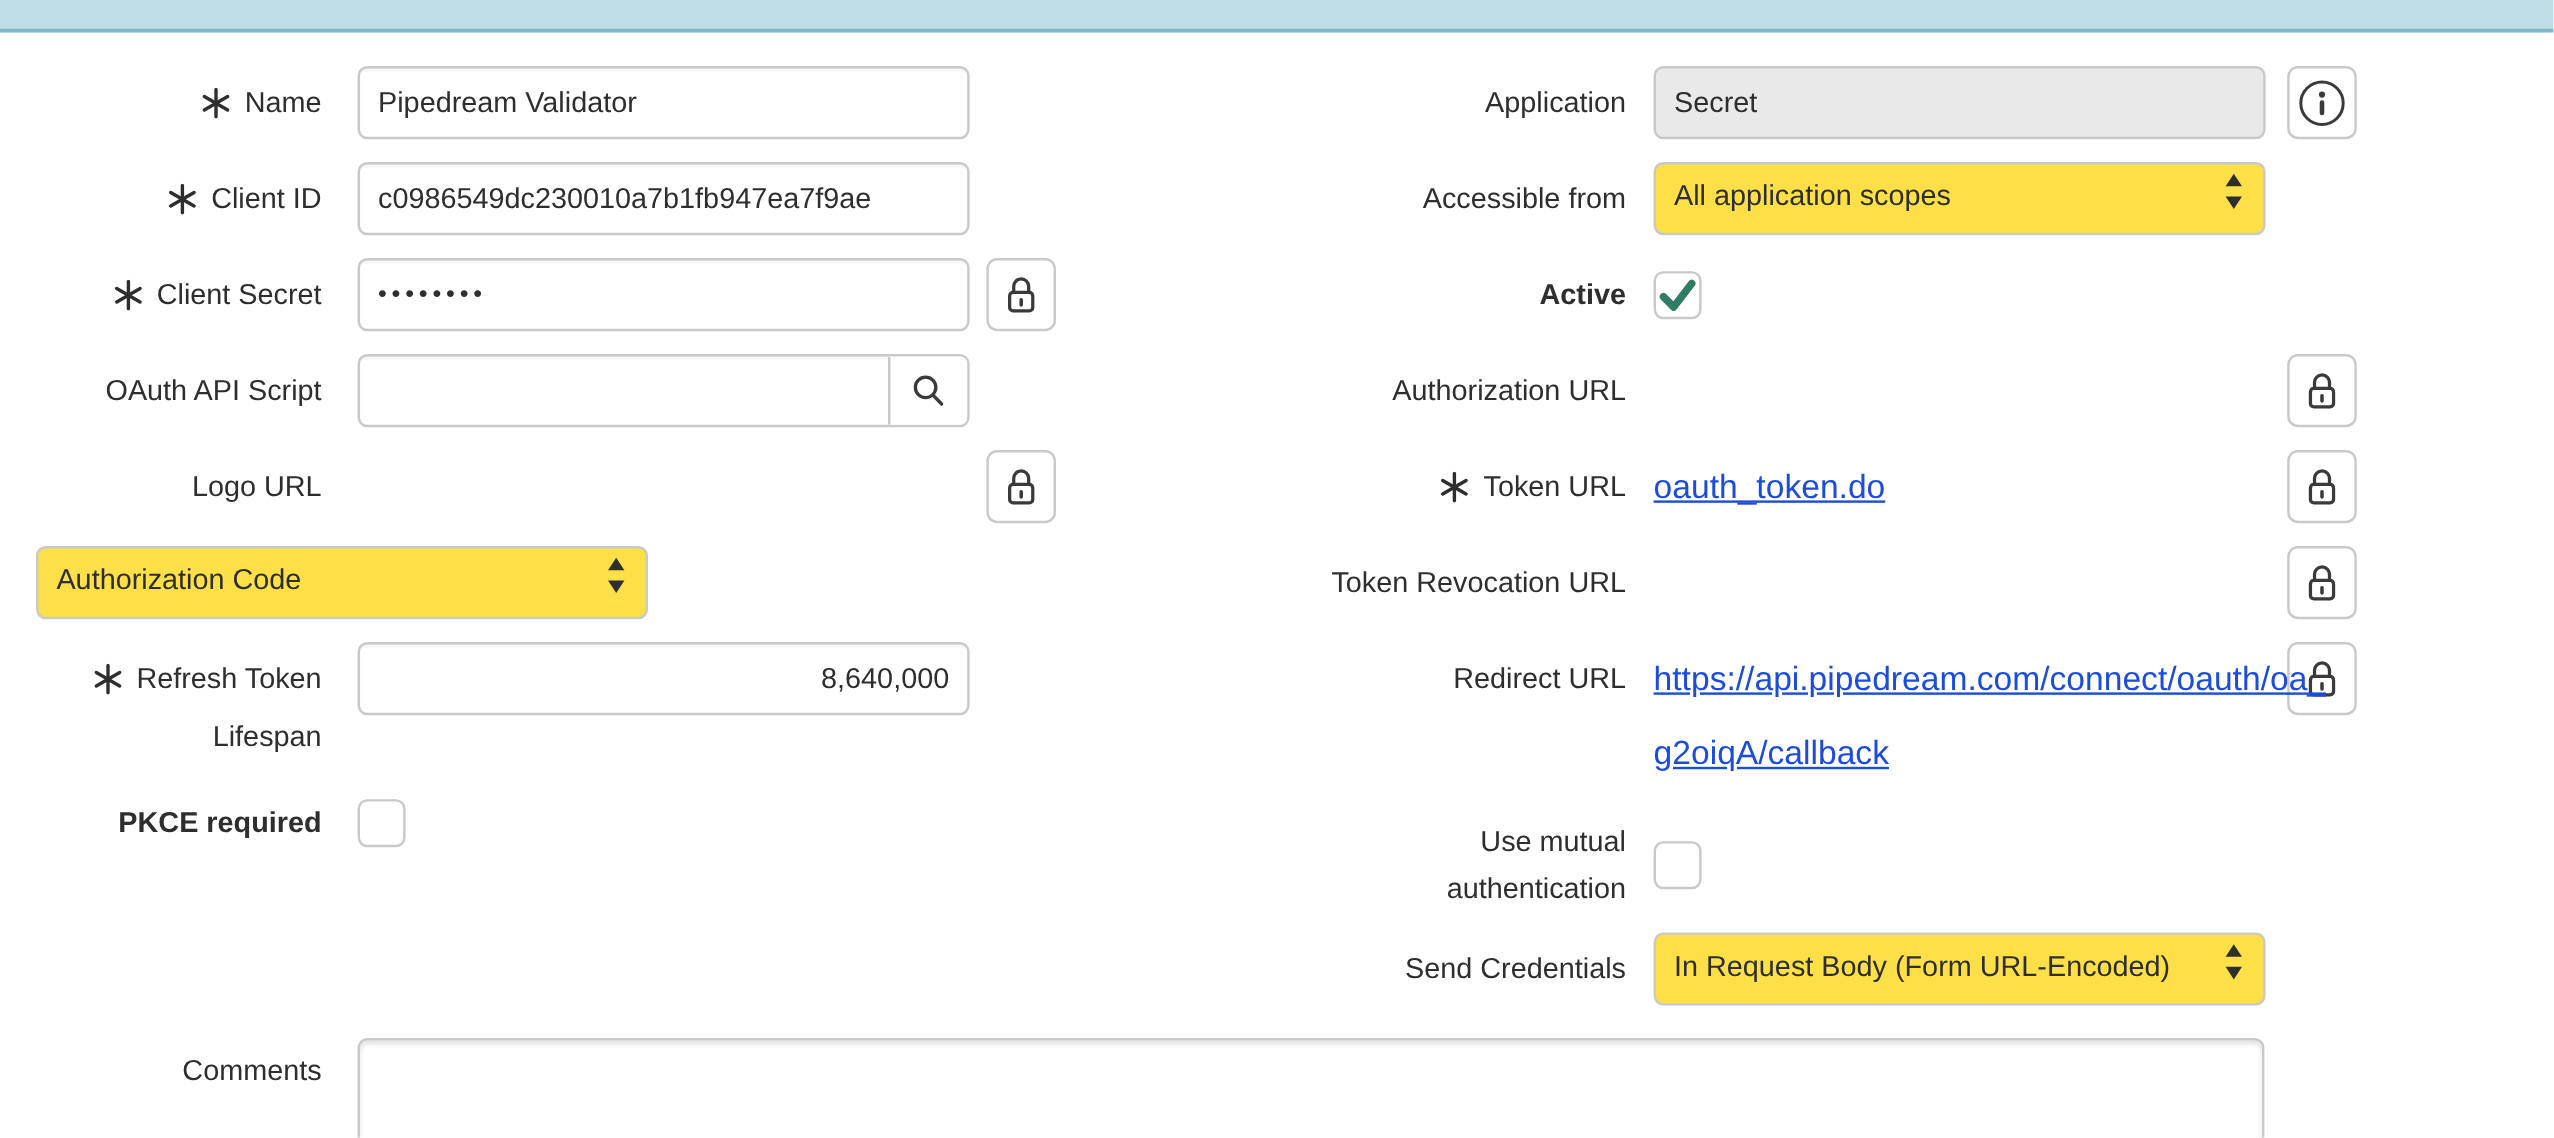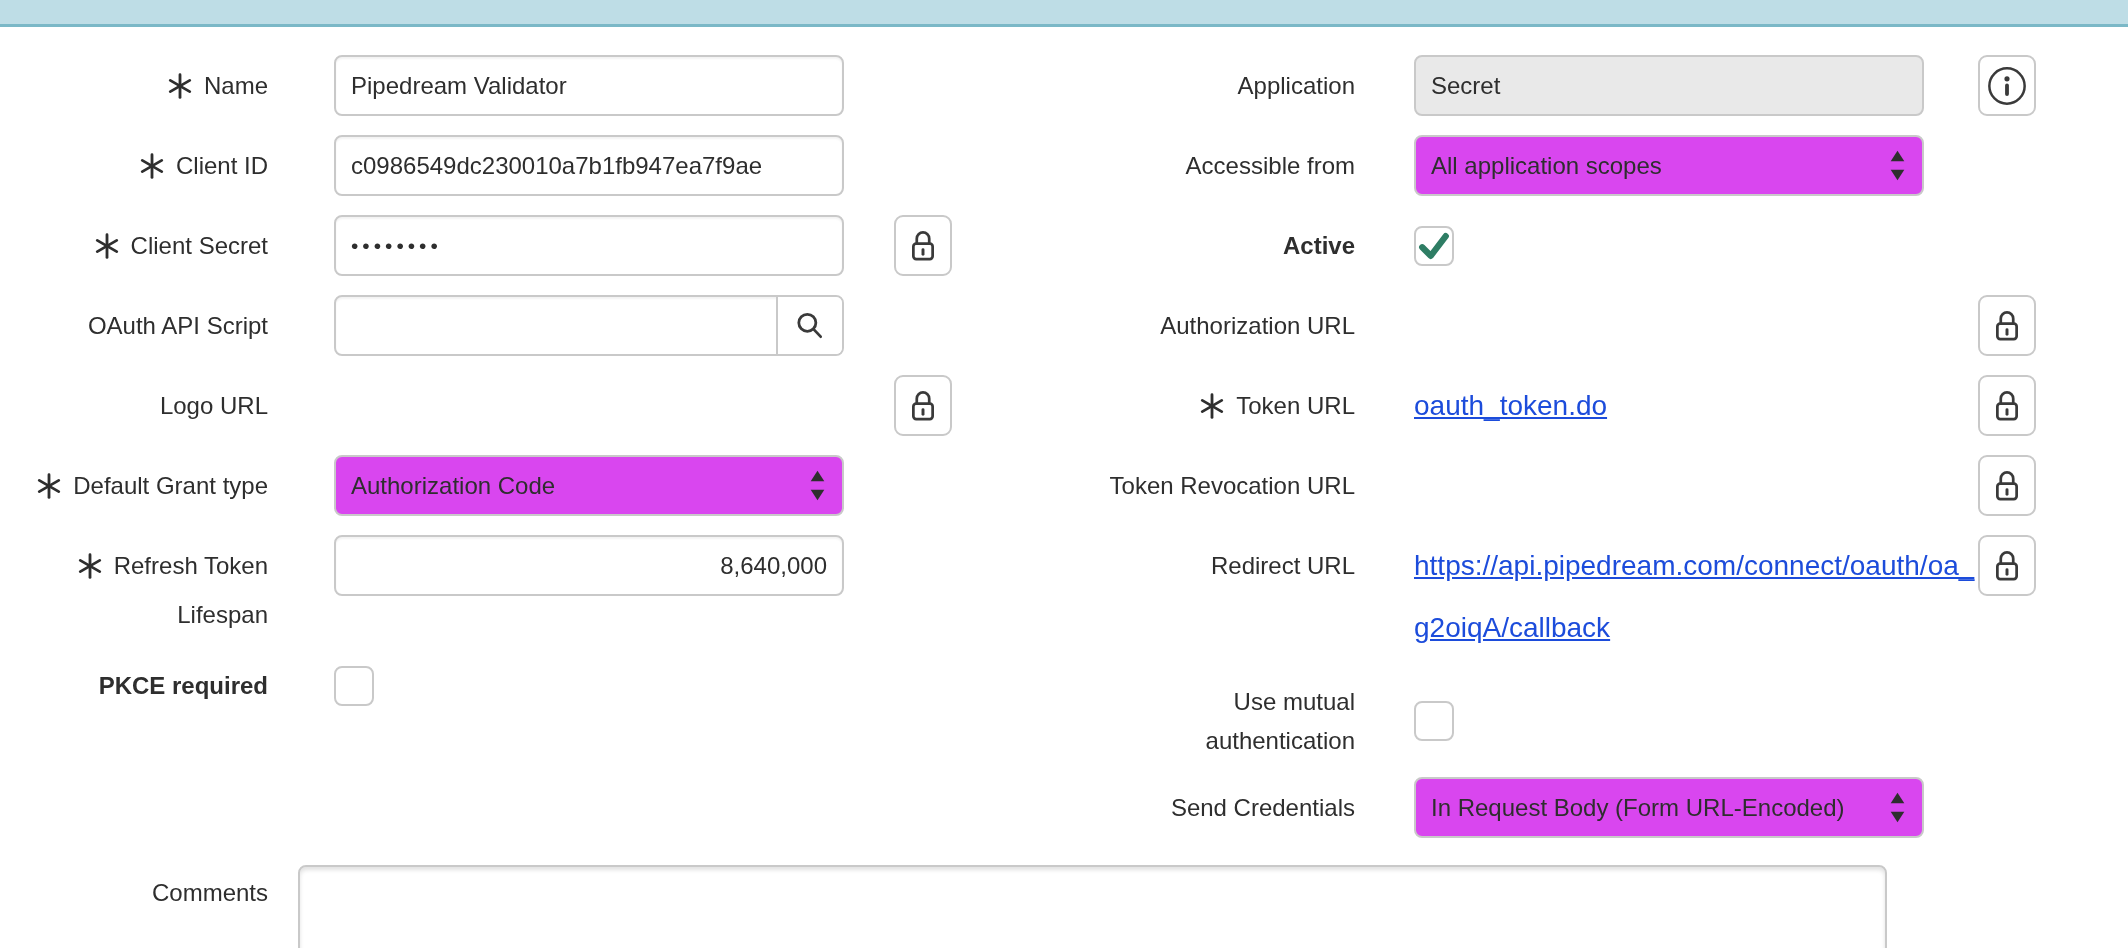--- a/index.html
+++ b/index.html
@@ -8,21 +8,21 @@
   }
   html,body{margin:0;padding:0;}
   body{
     width:2128px;height:948px;overflow:hidden;background:#ffffff;
     font-family:"Liberation Sans", sans-serif;color:var(--text);
   }
   .topbar{height:24px;background:var(--topbar-bg);border-bottom:3px solid var(--topbar-border);}
   .form-area{padding-top:28px;}
   .columns{display:grid;grid-template-columns:1064px 1064px;align-items:start;}
   .col{display:flex;flex-direction:column;}
-  .row{display:flex;margin-bottom:19px;gap:36px;}
+  .row{display:flex;margin-bottom:19px;}
   .label-cell{
     width:268px;flex:0 0 268px;display:flex;justify-content:flex-end;align-items:center;
     gap:11px;text-align:right;font-size:24px;line-height:28px;height:61px;
   }
   .col-right .label-cell{width:291px;flex:0 0 291px;}
   .label-cell.multiline{flex-direction:column;align-items:flex-end;justify-content:flex-start;height:auto;gap:0;}
   .label-cell.multiline .lline{display:flex;align-items:center;gap:11px;}
   .control{margin-left:30px;width:510px;flex:0 0 510px;position:relative;border-radius:22px;}
   .col-right .control{margin-left:23px;}
   .input{
@@ -33,22 +33,22 @@
   .input.readonly{background:var(--readonly-bg);box-shadow:none;display:flex;align-items:center;}
   .input.num{text-align:right;}
   .input.secret{font-size:21px;letter-spacing:4px;}
   .input-group{
     display:flex;height:61px;box-sizing:border-box;border:2px solid var(--field-border);
     border-radius:8px;background:#fff;overflow:hidden;box-shadow:inset 0 2px 2px rgba(0,0,0,0.05);
   }
   .input-group input{flex:1;border:none;outline:none;font-size:24px;padding:0 15px;font-family:"Liberation Sans", sans-serif;color:var(--text);background:transparent;min-width:0;}
   .search-seg{flex:0 0 64px;border-left:2px solid var(--field-border);display:flex;align-items:center;justify-content:center;cursor:pointer;background:#fff;}
   .select-box{
-    box-sizing:border-box;width:100%;height:61px;border:2px solid var(--field-border);border-radius:8px;background:#d946ef;
-    display:flex;align-items:center;justify-content:space-between;padding:0 14px 0 15px;font-size:24px;cursor:pointer;
+    box-sizing:border-box;width:100%;height:61px;border:2px solid var(--field-border);border-radius:8px;background:#fde047;
+    display:flex;align-items:flex-end;justify-content:space-between;padding:0 14px 16px 15px;font-size:24px;cursor:pointer;
   }
   .icon-btn{
     margin-left:14px;flex:0 0 58px;width:58px;height:61px;box-sizing:border-box;border:2px solid var(--field-border);
     border-radius:9px;background:#fff;display:flex;align-items:center;justify-content:center;padding:0;cursor:pointer;
   }
   .col-right .icon-btn{margin-left:18px;}
   .checkbox{
     box-sizing:border-box;width:40px;height:40px;border:2px solid var(--field-border);border-radius:8px;background:#fff;
     display:flex;align-items:center;justify-content:center;cursor:pointer;
   }
@@ -171,30 +171,20 @@
   <svg width="28" height="34" viewBox="0 0 24 30" fill="none" stroke="currentColor" stroke-width="2.4">
     <path d="M6.5 13 V8.5 a5.5 5.5 0 0 1 11 0 V13"></path>
     <rect x="3.5" y="13" width="17" height="13.5" rx="2.5"></rect>
     <rect x="10.7" y="17" width="2.6" height="6.5" rx="1.3" fill="currentColor" stroke="none"></rect>
   </svg>
 </span>
         </button>
       </div>
 
       <div class="row">
-        <div class="label-cell">
-          <span class="icon-slot">
-  <svg width="26" height="26" viewBox="0 0 24 24" fill="none" stroke="currentColor" stroke-width="2.6" stroke-linecap="round">
-    <line x1="12" y1="1.5" x2="12" y2="22.5"></line>
-    <line x1="3" y1="6.8" x2="21" y2="17.2"></line>
-    <line x1="3" y1="17.2" x2="21" y2="6.8"></line>
-  </svg>
-</span>
-          <label>Default Grant type</label>
-        </div>
         <div class="control">
           <div class="select-box">
             <span>Authorization Code</span>
             <span class="icon-slot" style="color:var(--text)">
   <svg width="21" height="37" viewBox="0 0 20 34" fill="currentColor">
     <path d="M10 3 L16.5 13 H3.5 Z"></path>
     <path d="M10 31 L16.5 21 H3.5 Z"></path>
   </svg>
 </span>
           </div>

